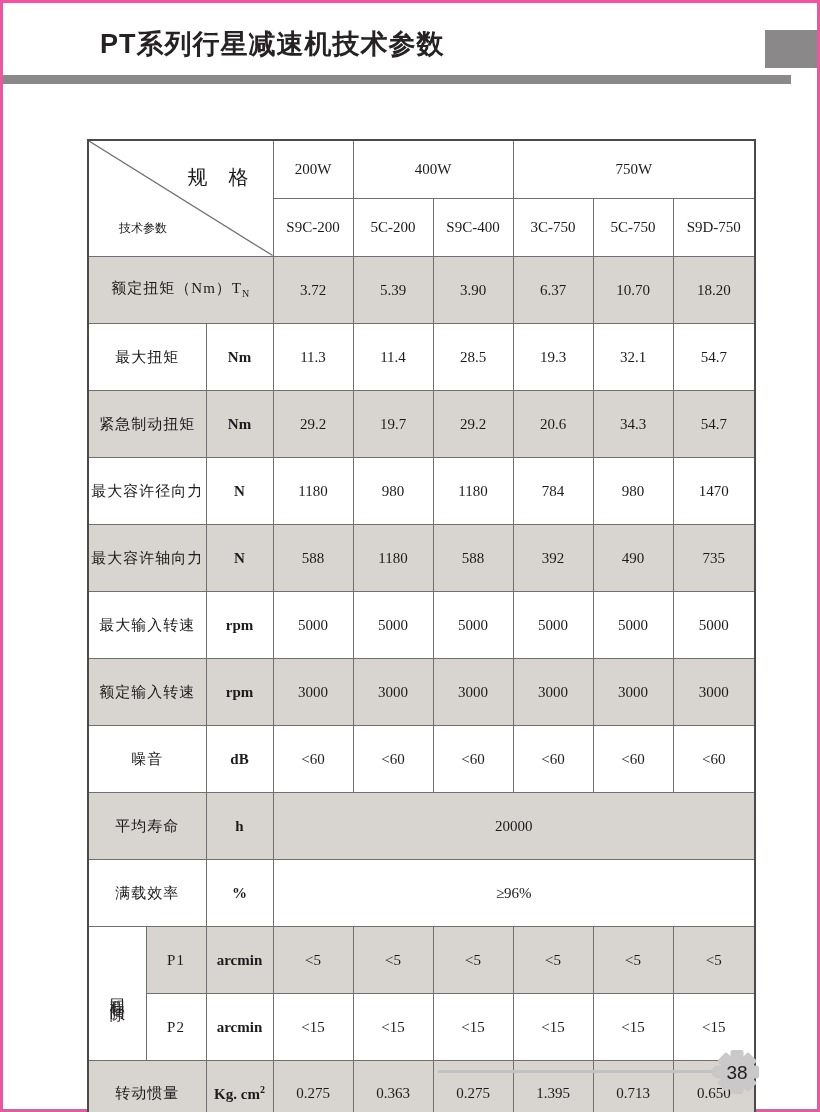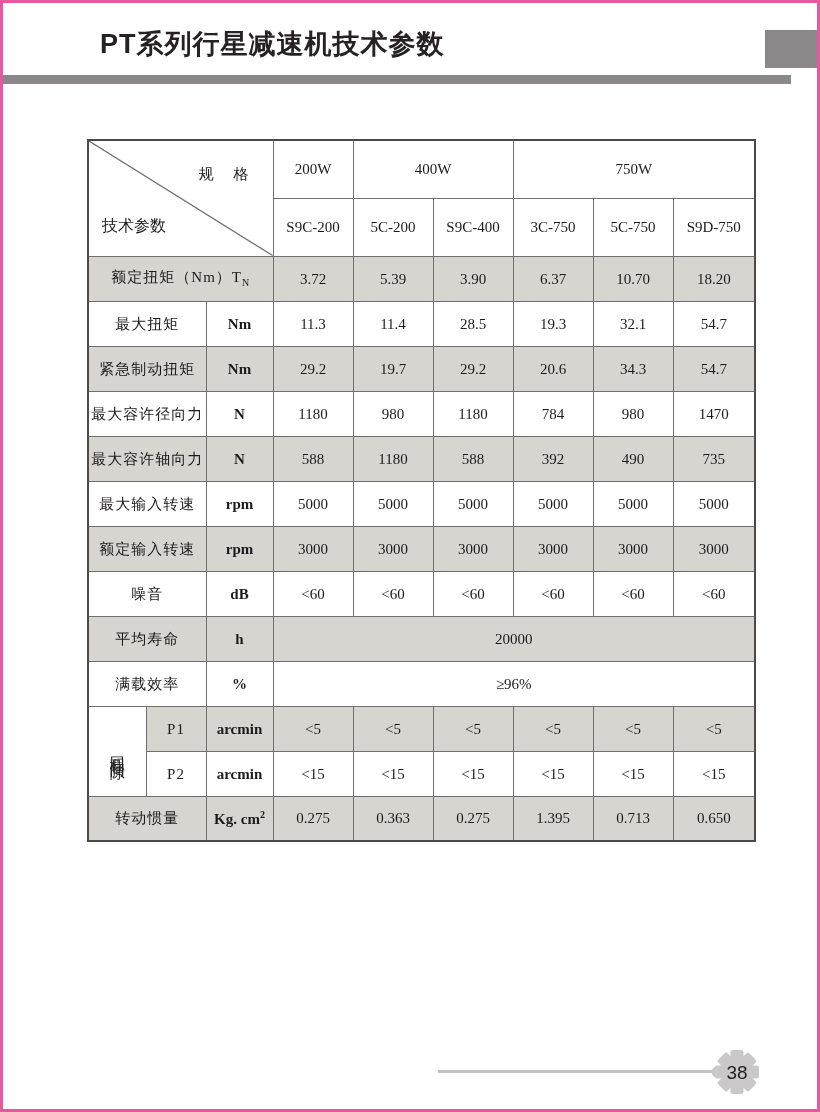--- a/index.html
+++ b/index.html
@@ -24,28 +24,28 @@
   table.spec {
     position:absolute; left:87px; top:139px; width:667px;
     border-collapse:collapse; table-layout:fixed;
     border:2px solid #4c494a;
   }
   table.spec td {
     border:1px solid #716e6f; text-align:center; vertical-align:middle;
     font-size:15px; padding:0; line-height:1.2; overflow:hidden;
   }
   tr.hrow { height:58px; }
-  tr.data { height:45px; }
+  tr.data { height:67px; }
   tr.shaded td { background:#d8d5d0; }
   td.bg-white { background:#ffffff !important; }
 
   td.corner { position:relative; background:#ffffff; }
   .corner svg.diag { position:absolute; inset:0; width:100%; height:100%; display:block; }
-  .corner-top { position:absolute; right:16px; top:24px; font-size:15px; letter-spacing:8px; white-space:nowrap; }
-  .corner-bottom { position:absolute; left:13px; bottom:20px; font-size:16px; white-space:nowrap; }
+  .corner-top { position:absolute; right:16px; top:24px; font-size:20px; letter-spacing:8px; white-space:nowrap; }
+  .corner-bottom { position:absolute; left:30px; bottom:20px; font-size:12px; white-space:nowrap; }
 
   td.lbl { font-size:16px; letter-spacing:1px; }
   td.unit { font-size:14px;font-weight:bold; }
   sub { font-size:10px; }
   sup { font-size:10px; }
   .vert {
     writing-mode:vertical-rl; text-orientation:upright;
     letter-spacing:3px; font-size:15px; display:inline-block;
   }
 

